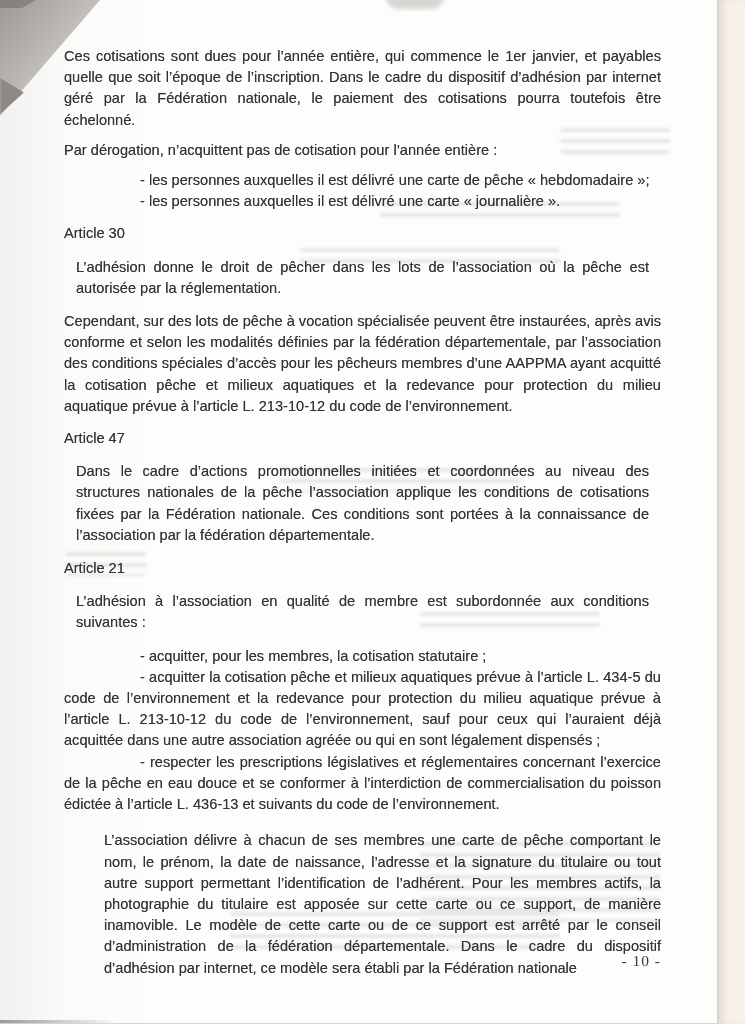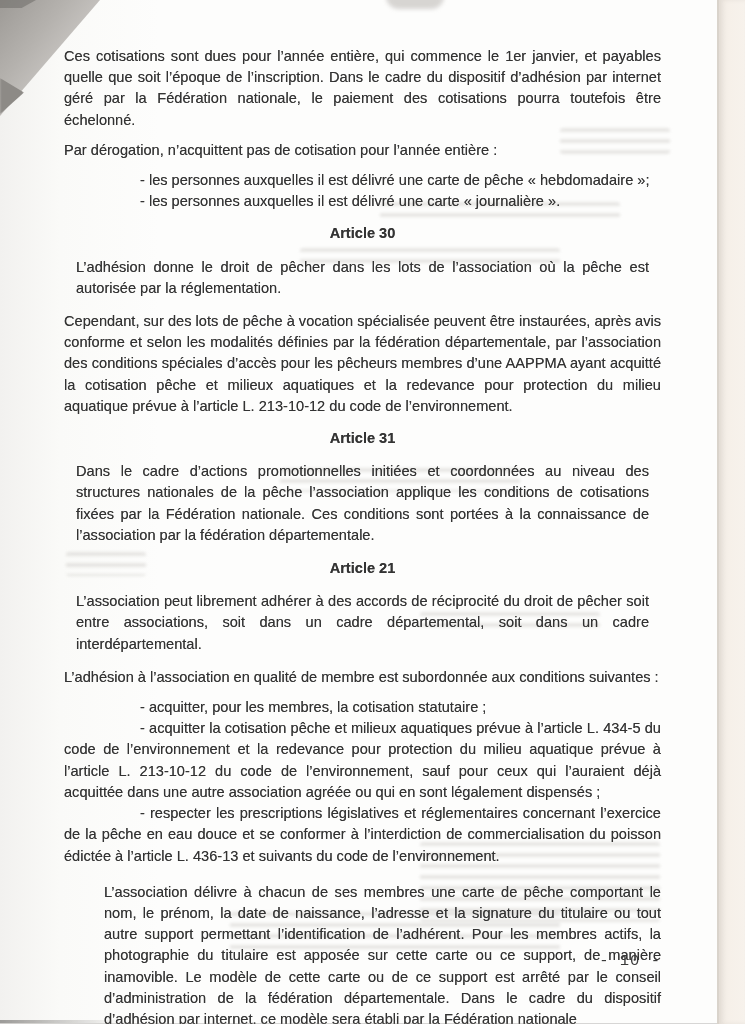--- a/index.html
+++ b/index.html
@@ -79,27 +79,27 @@
   
   .content {
     position: absolute; left: 64px; top: 37px;
     width: 597px;
     color: #333333;
     font-size: 14.6px;
     line-height: 21.2px;
     text-shadow: 0 0 0.6px rgba(51,51,51,0.65);
   }
   .block-p  { text-align: justify; margin: 9px 0; }
-  .block-heading { font-weight: bold; margin: 11px 0 0 0; text-align: center; }
+  .block-heading { font-weight: normal; margin: 11px 0 0 0; }
   .block-heading + .block-p { margin: 12px; }
   .block-li { text-align: justify; text-indent: 76px; margin: 0; }
   .block-gap { margin-top: 15px !important; margin-left: 40px; }
   .page-number {
     position: absolute; top: 952px; right: 84px;
-    font-family: Liberation Mono, monospace;
+    font-family: Liberation Serif, serif;
     font-size: 15.5px;
     color: #3a3a3a;
     letter-spacing: 1px;
   }
 </style>
 </head>
 <body>
 
 <div class="page">
 
@@ -118,24 +118,23 @@
   <div class="artifact" style="left:230px; top:912px; width:330px; height:38px;"></div>
 
   <div class="content" id="content">
       <div class="block-p">Ces cotisations sont dues pour l’année entière, qui commence le 1er janvier, et payables quelle que soit l’époque de l’inscription. Dans le cadre du dispositif d’adhésion par internet géré par la Fédération nationale, le paiement des cotisations pourra toutefois être échelonné.</div>
       <div class="block-p">Par dérogation, n’acquittent pas de cotisation pour l’année entière :</div>
       <div class="block-li">- les personnes auxquelles il est délivré une carte de pêche « hebdomadaire »;</div>
       <div class="block-li">- les personnes auxquelles il est délivré une carte « journalière ».</div>
       <div class="block-heading">Article 30</div>
       <div class="block-p">L’adhésion donne le droit de pêcher dans les lots de l’association où la pêche est autorisée par la réglementation.</div>
       <div class="block-p">Cependant, sur des lots de pêche à vocation spécialisée peuvent être instaurées, après avis conforme et selon les modalités définies par la fédération départementale, par l’association des conditions spéciales d’accès pour les pêcheurs membres d’une AAPPMA ayant acquitté la cotisation pêche et milieux aquatiques et la redevance pour protection du milieu aquatique prévue à l’article L. 213-10-12 du code de l’environnement.</div>
-      <div class="block-heading">Article 31</div>
+      <div class="block-heading">Article 47</div>
       <div class="block-p">Dans le cadre d’actions promotionnelles initiées et coordonnées au niveau des structures nationales de la pêche l’association applique les conditions de cotisations fixées par la Fédération nationale. Ces conditions sont portées à la connaissance de l’association par la fédération départementale.</div>
       <div class="block-heading">Article 21</div>
-      <div class="block-p">L’association peut librement adhérer à des accords de réciprocité du droit de pêcher soit entre associations, soit dans un cadre départemental, soit dans un cadre interdépartemental.</div>
       <div class="block-p">L’adhésion à l’association en qualité de membre est subordonnée aux conditions suivantes :</div>
       <div class="block-li">- acquitter, pour les membres, la cotisation statutaire ;</div>
       <div class="block-li">- acquitter la cotisation pêche et milieux aquatiques prévue à l’article L. 434-5 du code de l’environnement et la redevance pour protection du milieu aquatique prévue à l’article L. 213-10-12 du code de l’environnement, sauf pour ceux qui l’auraient déjà acquittée dans une autre association agréée ou qui en sont légalement dispensés ;</div>
       <div class="block-li">- respecter les prescriptions législatives et réglementaires concernant l’exercice de la pêche en eau douce et se conformer à l’interdiction de commercialisation du poisson édictée à l’article L. 436-13 et suivants du code de l’environnement.</div>
       <div class="block-p block-gap">L’association délivre à chacun de ses membres une carte de pêche comportant le nom, le prénom, la date de naissance, l’adresse et la signature du titulaire ou tout autre support permettant l’identification de l’adhérent. Pour les membres actifs, la photographie du titulaire est apposée sur cette carte ou ce support, de manière inamovible. Le modèle de cette carte ou de ce support est arrêté par le conseil d’administration de la fédération départementale. Dans le cadre du dispositif d’adhésion par internet, ce modèle sera établi par la Fédération nationale</div>
     </div>
 
   <div class="page-number">- 10 -</div>
 
   <div class="bottom-streak"></div>

